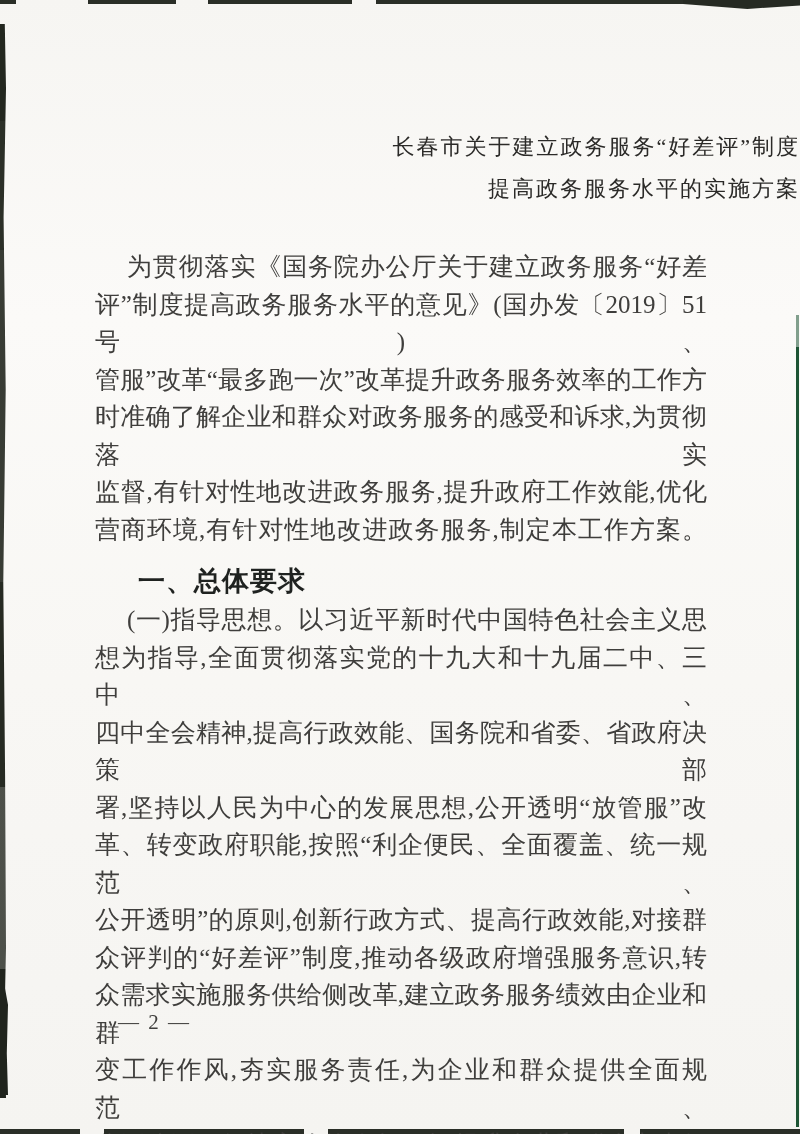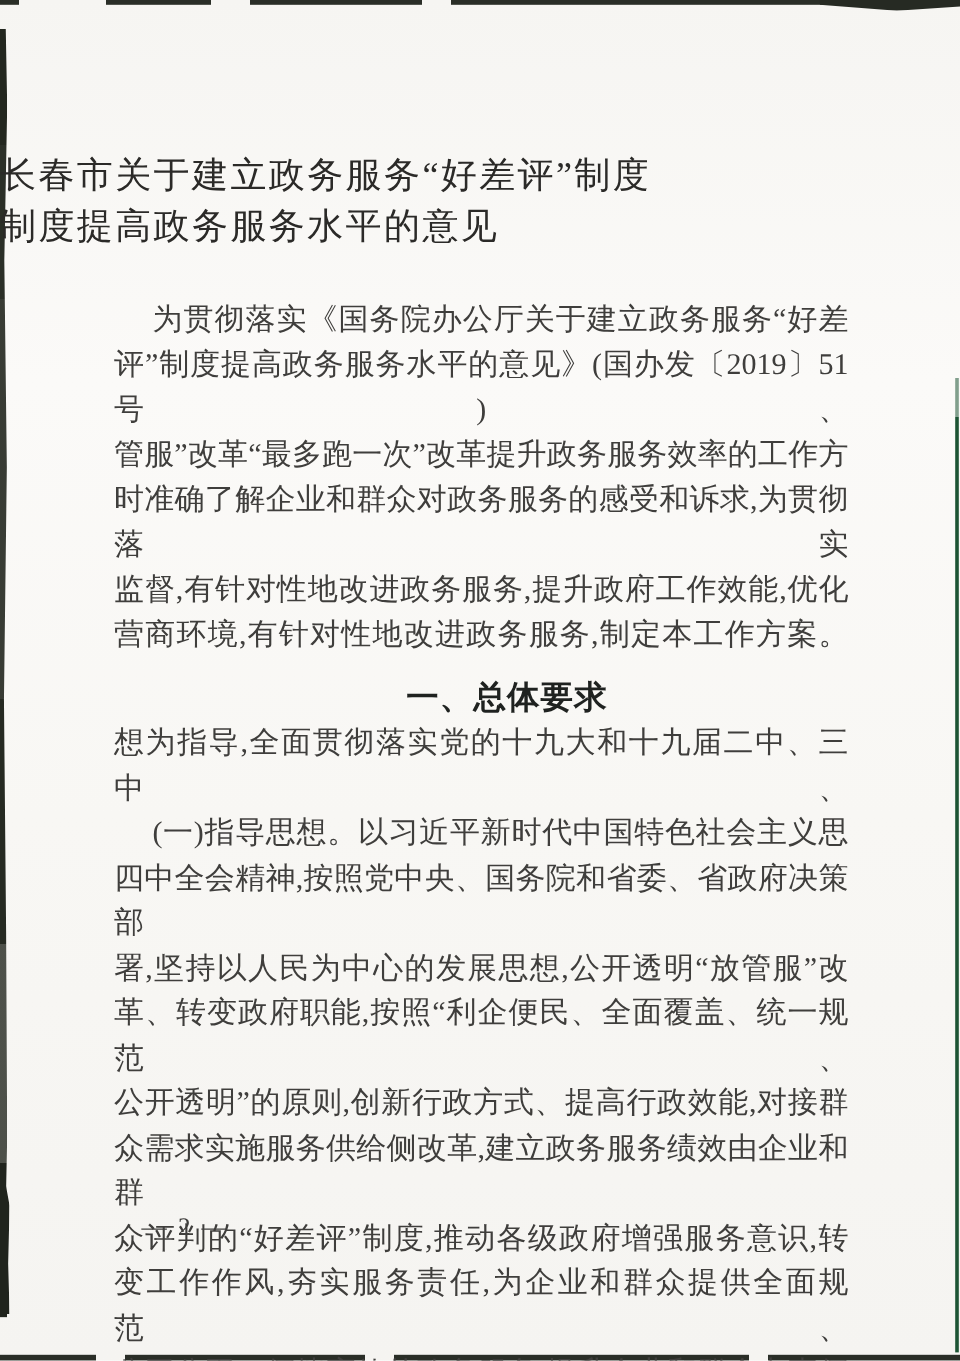--- a/index.html
+++ b/index.html
@@ -45,22 +45,22 @@
       #2a2e27 41% 78%, rgba(42,46,39,0) 78% 80%,
       #2a2e27 80% 100%);
   }
   .right-green-line{
     top:315px;left:796px;width:3px;height:812px;
     background:linear-gradient(180deg,rgba(29,84,52,.55) 0 4%,#1d5434 4% 100%);
   }
   
   .doc-title{
     position:absolute;top:126px;left:0;width:800px;
-    text-align:left;
-    font-size:30px;line-height:42px;letter-spacing:2px;
+    text-align:right;
+    font-size:22px;line-height:42px;letter-spacing:2px;
     color:#2b2a28;
   }
   .para{
     position:absolute;left:95px;width:612px;
     font-size:25px;line-height:37.5px;
   }
   .para1{top:248px;}
   .para2{top:601px;}
   .line{
     text-align:justify;
@@ -68,63 +68,62 @@
     -moz-text-align-last:justify;
     white-space:normal;
   }
   .line.indent{text-indent:32px;}
   .section-heading{
     position:absolute;top:565px;left:95px;width:612px;
     padding-left:43px;box-sizing:border-box;
     font-family:"Liberation Sans","DejaVu Sans",sans-serif;
     font-weight:700;font-size:27px;line-height:32px;letter-spacing:1px;
     color:#1f2220;
-    text-align:center;
   }
   .page-number{
     position:absolute;top:1010px;left:118px;
     font-size:21px;letter-spacing:2px;color:#3f3e3c;
   }
 </style>
 </head>
 <body>
 
 <div class="page">
 
   <div class="artifact top-bar"></div>
   <div class="artifact top-right-band"></div>
   <div class="artifact left-streak"></div>
   <div class="artifact left-bottom-nub"></div>
   <div class="artifact bottom-bar"></div>
   <div class="artifact right-green-line"></div>
 
   <div class="doc-title">
     <div>长春市关于建立政务服务“好差评”制度</div>
-    <div>制度提高政务服务水平的意见</div>
+    <div>提高政务服务水平的实施方案</div>
   </div>
 
   <div class="para para1">
     <div class="line indent">为贯彻落实《国务院办公厅关于建立政务服务“好差</div>
     <div class="line">评”制度提高政务服务水平的意见》(国办发〔2019〕51 号)、</div>
     <div class="line">管服”改革“最多跑一次”改革提升政务服务效率的工作方</div>
     <div class="line">时准确了解企业和群众对政务服务的感受和诉求,为贯彻落实</div>
     <div class="line">监督,有针对性地改进政务服务,提升政府工作效能,优化</div>
     <div class="line">营商环境,有针对性地改进政务服务,制定本工作方案。</div>
   </div>
 
   <div class="section-heading">一、总体要求</div>
 
   <div class="para para2">
+    <div class="line indent">(一)指导思想。以习近平新时代中国特色社会主义思</div>
     <div class="line">想为指导,全面贯彻落实党的十九大和十九届二中、三中、</div>
-    <div class="line indent">(一)指导思想。以习近平新时代中国特色社会主义思</div>
-    <div class="line">四中全会精神,按照党中央、国务院和省委、省政府决策部</div>
+    <div class="line">四中全会精神,提高行政效能、国务院和省委、省政府决策部</div>
     <div class="line">署,坚持以人民为中心的发展思想,公开透明“放管服”改</div>
     <div class="line">革、转变政府职能,按照“利企便民、全面覆盖、统一规范、</div>
     <div class="line">公开透明”的原则,创新行政方式、提高行政效能,对接群</div>
+    <div class="line">众评判的“好差评”制度,推动各级政府增强服务意识,转</div>
     <div class="line">众需求实施服务供给侧改革,建立政务服务绩效由企业和群</div>
-    <div class="line">众评判的“好差评”制度,推动各级政府增强服务意识,转</div>
     <div class="line">变工作作风,夯实服务责任,为企业和群众提供全面规范、</div>
     <div class="line">公开公平、便捷高效的政务服务,提升企业和群众办事便利</div>
   </div>
 
   <div class="page-number">— 2 —</div>
 
 </div>
 
 </body></html>

